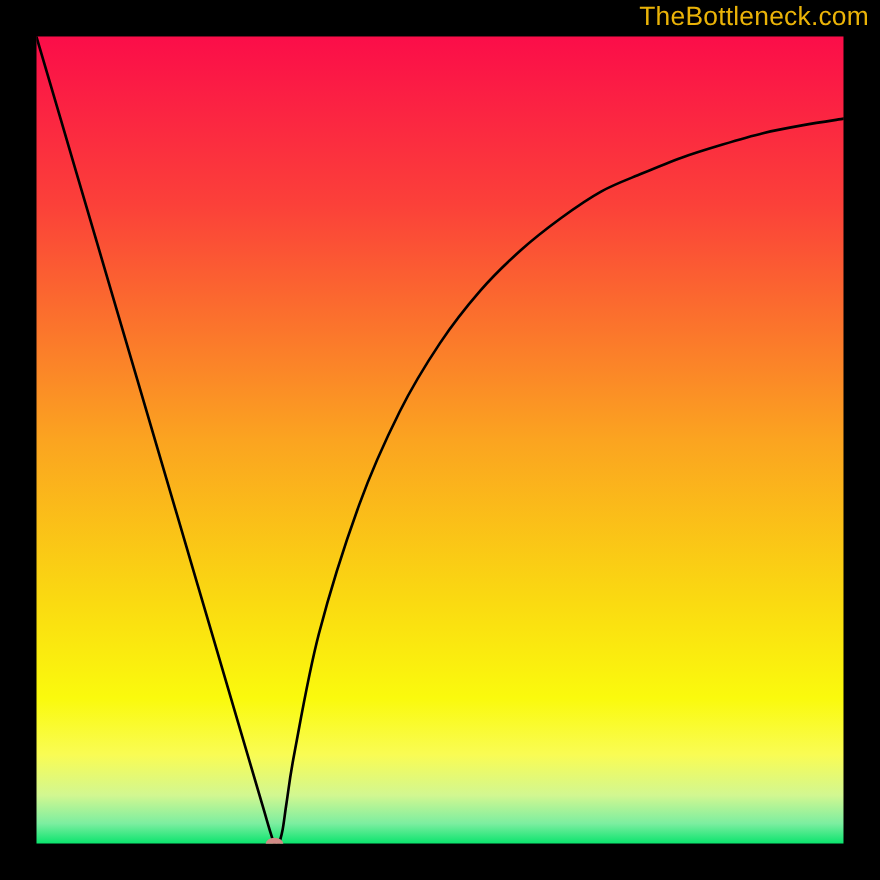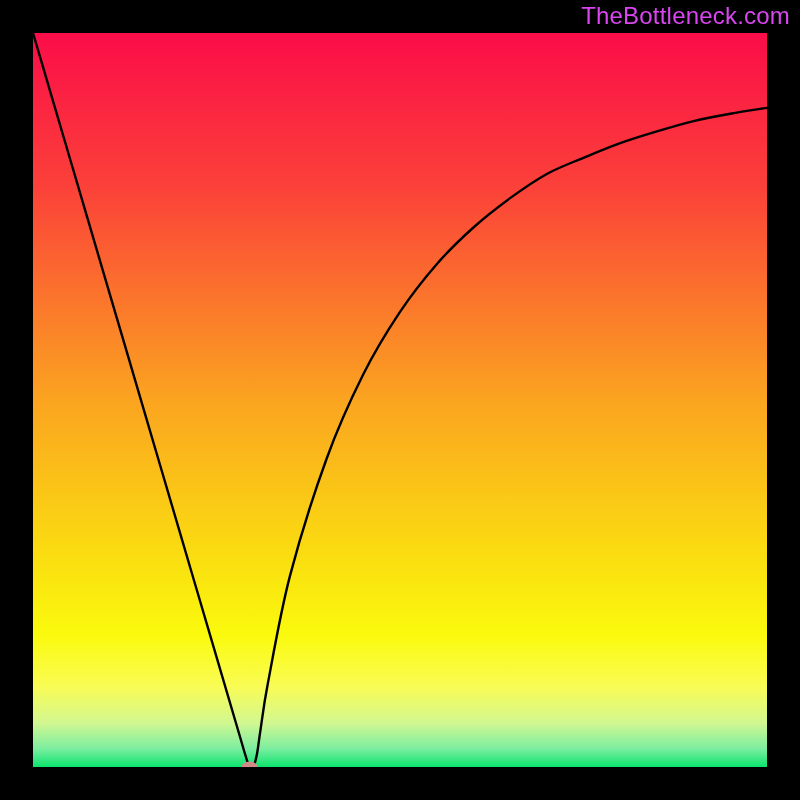--- a/index.html
+++ b/index.html
@@ -15,21 +15,21 @@
     width: 800px;
     height: 800px;
     background: #000;
   }
   .watermark {
     position: absolute;
     top: 2px;
     right: 10px;
     font-family: Arial, Helvetica, sans-serif;
     font-size: 24px;
-    color: #d946ef;
+    color: #eab308;
     letter-spacing: 0.2px;
     z-index: 5;
   }
   svg.plot {
     position: absolute;
     left: 33px;
     top: 33px;
     width: 734px;
     height: 734px;
     display: block;

